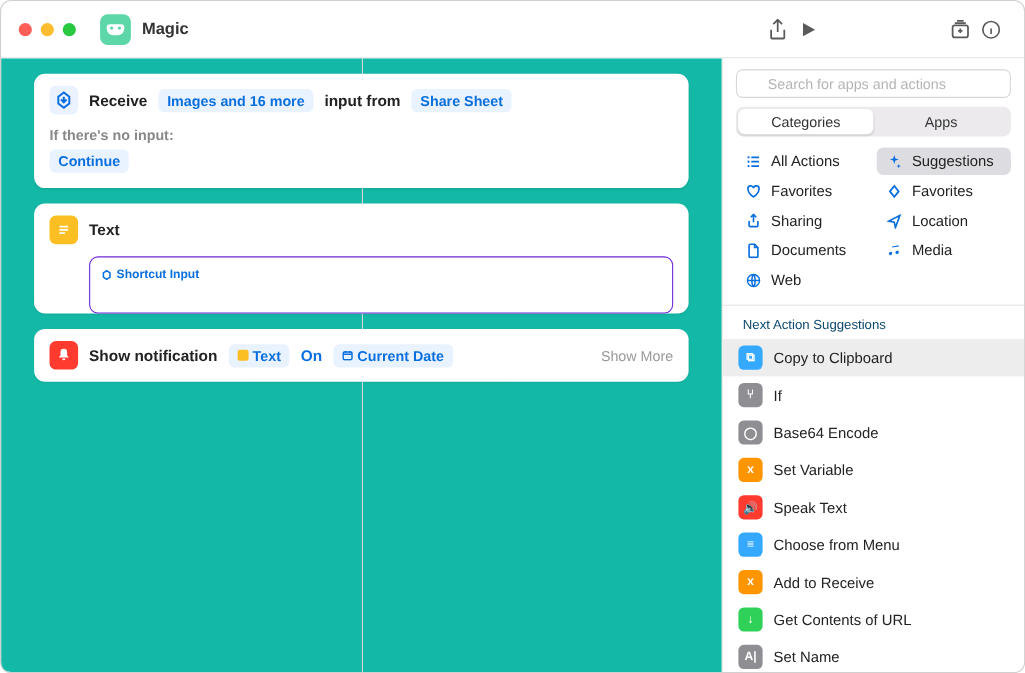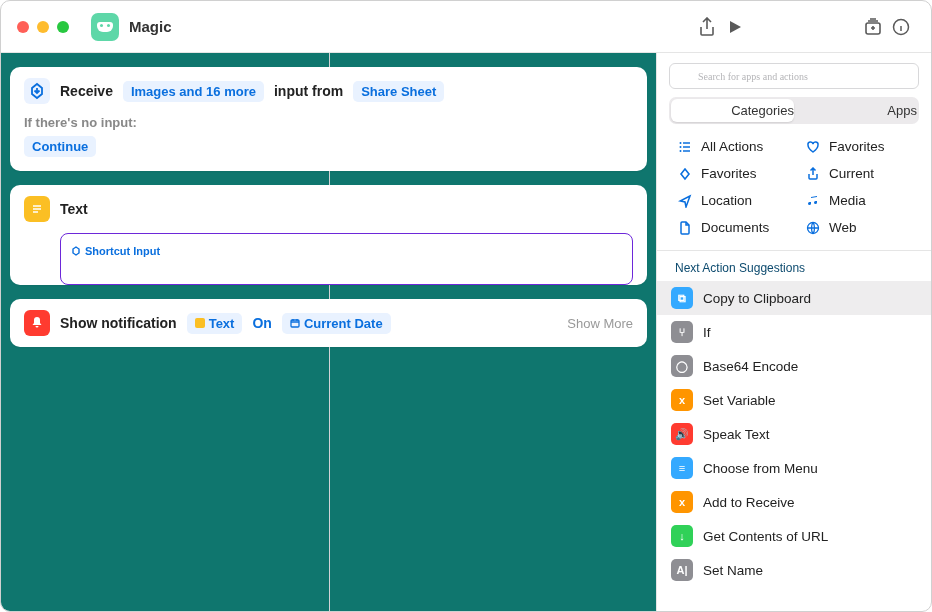--- a/index.html
+++ b/index.html
@@ -14,46 +14,46 @@
     .app-icon { width: 28px; height: 28px; background: #5ed7a8; border-radius: 7px; margin-left: 22px; display: flex; align-items: center; justify-content: center; }
     .app-icon-inner { width: 16px; height: 10px; background: #fff; border-radius: 3px 3px 6px 6px; position: relative; }
     .app-icon-inner::before, .app-icon-inner::after { content: ""; position: absolute; width: 3px; height: 3px; background: #5ed7a8; border-radius: 50%; top: 2px; }
     .app-icon-inner::before { left: 3px; }
     .app-icon-inner::after { right: 3px; }
     .title { font-size: 15px; font-weight: 600; margin-left: 10px; color: #333; }
     .titlebar-spacer { flex: 1; }
     .toolbar-btn { width: 28px; height: 28px; display: flex; align-items: center; justify-content: center; color: #5a5a5a; cursor: pointer; }
     
     .main { display: flex; flex: 1; overflow: hidden; }
-    .editor { flex: 1; background: #0f766e; padding: 14px 9px; overflow-y: auto; position: relative; }
+    .editor { flex: 1; background: #14b8a6; padding: 14px 30px; overflow-y: auto; position: relative; }
     .flow-line { position: absolute; left: 50%; top: 0; width: 1px; background: #d3d3d6; height: 100%; z-index: 0; }
     
     .action-card { background: #fff; border-radius: 10px; margin-bottom: 14px; box-shadow: 0 1px 2px rgba(0,0,0,0.06); position: relative; z-index: 1; }
     .action-header { display: flex; align-items: center; padding: 11px 14px; gap: 10px; flex-wrap: wrap; font-size: 14px; color: #222; font-weight: 600; }
     .action-icon { width: 26px; height: 26px; border-radius: 6px; display: flex; align-items: center; justify-content: center; flex-shrink: 0; }
     .icon-receive { background: #eaf2ff; }
     .icon-text { background: #fbbf24; }
     .icon-notif { background: #ff3b30; }
     .token { background: #e9f2ff; color: #0a6fde; padding: 3px 8px; border-radius: 5px; font-weight: 600; font-size: 13px; display: inline-flex; align-items: center; gap: 4px; }
     .token-plain { color: #0a6fde; font-weight: 600; }
     .sub-label { padding: 0 14px 6px 14px; font-size: 13px; color: #888; font-weight: 700; }
     .sub-token-row { padding: 0 14px 14px 14px; }
     .text-body { margin: 0 14px 14px 50px; border: 1px solid #6d28d9; border-radius: 8px; padding: 8px 10px; min-height: 52px; }
     .mini-token { display: inline-flex; align-items: center; gap: 4px; font-size: 11px; color: #0a6fde; font-weight: 600; }
     .show-more { margin-left: auto; color: #999; font-size: 13px; font-weight: 500; cursor: pointer; }
     .word { font-weight: 600; }
     
     .sidebar { width: 275px; border-left: 1px solid #e5e5e5; display: flex; flex-direction: column; }
     .search-row { padding: 10px 12px 8px; }
-    .search { width: 100%; height: 26px; border-radius: 6px; border: 1px solid #d8d8da; background: #fff; padding: 0 8px 0 28px; font-size: 10px; color: #333; position: relative; font-family: Liberation Serif, serif; }
+    .search { width: 100%; height: 26px; border-radius: 6px; border: 1px solid #d8d8da; background: #fff; padding: 0 8px 0 28px; font-size: 13px; color: #333; position: relative; }
     .search-wrap { position: relative; }
     .search-icon-pos { position: absolute; left: 8px; top: 5px; color: #9a9a9d; }
     
     .seg { display: flex; margin: 0 12px 10px; background: #eceaec; border-radius: 7px; padding: 2px; }
-    .seg-item { flex: 1; text-align: right; font-size: 13px; padding: 4px 0; border-radius: 6px; cursor: pointer; color: #333; }
+    .seg-item { flex: 1; text-align: center; font-size: 13px; padding: 4px 0; border-radius: 6px; cursor: pointer; color: #333; }
     .seg-item.active { background: #fff; box-shadow: 0 1px 2px rgba(0,0,0,0.12); font-weight: 500; }
     
     .cat-grid { display: grid; grid-template-columns: 1fr 1fr; gap: 2px 6px; padding: 0 12px 10px; }
     .cat-item { display: flex; align-items: flex-end; gap: 8px; font-size: 13.5px; color: #222; padding: 5px 8px; border-radius: 6px; cursor: pointer; }
     .cat-item.selected { background: #dddce0; }
     .cat-icon { width: 16px; color: #0a6fde; display: flex; align-items: center; justify-content: center; }
     
     .section-title { font-size: 12px; color: #0c4a6e; padding: 10px 18px 6px; text-align: left; }
     .sug-list { flex: 1; overflow-y: auto; }
     .sug-row { display: flex; align-items: center; gap: 10px; padding: 6px 14px; font-size: 13.5px; color: #222; cursor: pointer; }
@@ -195,20 +195,28 @@
               <circle cx="2.5" cy="3" r="1" fill="currentColor" stroke="none"></circle>
               <path d="M5 3h7"></path>
               <circle cx="2.5" cy="7" r="1" fill="currentColor" stroke="none"></circle>
               <path d="M5 7h7"></path>
               <circle cx="2.5" cy="11" r="1" fill="currentColor" stroke="none"></circle>
               <path d="M5 11h7"></path>
             </svg>
           </span>
           <span>All Actions</span>
         </div>
+        <div class="cat-item selected">
+          <span class="cat-icon">
+            <svg width="14" height="14" viewBox="0 0 14 14" fill="currentColor">
+              <path d="M7 1l1 3 3 1-3 1-1 3-1-3-3-1 3-1zM11 9l.5 1.5L13 11l-1.5.5L11 13l-.5-1.5L9 11l1.5-.5z"></path>
+            </svg>
+          </span>
+          <span>Suggestions</span>
+        </div>
         <div class="cat-item">
           <span class="cat-icon">
             <svg width="14" height="14" viewBox="0 0 14 14" fill="none" stroke="currentColor" stroke-width="1.5">
               <path d="M7 12S2 8.5 2 5a2.5 2.5 0 015-1 2.5 2.5 0 015 1c0 3.5-5 7-5 7z"></path>
             </svg>
           </span>
           <span>Favorites</span>
         </div>
         <div class="cat-item">
           <span class="cat-icon">
@@ -217,46 +225,46 @@
             </svg>
           </span>
           <span>Favorites</span>
         </div>
         <div class="cat-item">
           <span class="cat-icon">
             <svg width="14" height="14" viewBox="0 0 14 14" fill="none" stroke="currentColor" stroke-width="1.5">
               <path d="M7 1v7M4.5 3.5L7 1l2.5 2.5M3 7v4a1 1 0 001 1h6a1 1 0 001-1V7"></path>
             </svg>
           </span>
-          <span>Current</span>
+          <span>Sharing</span>
         </div>
         <div class="cat-item">
           <span class="cat-icon">
             <svg width="14" height="14" viewBox="0 0 14 14" fill="none" stroke="currentColor" stroke-width="1.5">
               <path d="M12 2L2 7l5 1 1 5z"></path>
             </svg>
           </span>
           <span>Location</span>
-        </div>
-        <div class="cat-item">
-          <span class="cat-icon">
-            <svg width="14" height="14" viewBox="0 0 14 14" fill="currentColor">
-              <path d="M5 3v6.5A1.5 1.5 0 113.5 8H5V4l6-1v5.5A1.5 1.5 0 119.5 7H11V2z"></path>
-            </svg>
-          </span>
-          <span>Media</span>
         </div>
         <div class="cat-item">
           <span class="cat-icon">
             <svg width="14" height="14" viewBox="0 0 14 14" fill="none" stroke="currentColor" stroke-width="1.5">
               <path d="M4 1h4l3 3v8a1 1 0 01-1 1H4a1 1 0 01-1-1V2a1 1 0 011-1z"></path>
               <path d="M8 1v3h3"></path>
             </svg>
           </span>
           <span>Documents</span>
+        </div>
+        <div class="cat-item">
+          <span class="cat-icon">
+            <svg width="14" height="14" viewBox="0 0 14 14" fill="currentColor">
+              <path d="M5 3v6.5A1.5 1.5 0 113.5 8H5V4l6-1v5.5A1.5 1.5 0 119.5 7H11V2z"></path>
+            </svg>
+          </span>
+          <span>Media</span>
         </div>
         <div class="cat-item">
           <span class="cat-icon">
             <svg width="14" height="14" viewBox="0 0 14 14" fill="none" stroke="currentColor" stroke-width="1.3">
               <circle cx="7" cy="7" r="5.5"></circle>
               <path d="M1.5 7h11M7 1.5c2 2 2 9 0 11M7 1.5c-2 2-2 9 0 11"></path>
             </svg>
           </span>
           <span>Web</span>
         </div>

